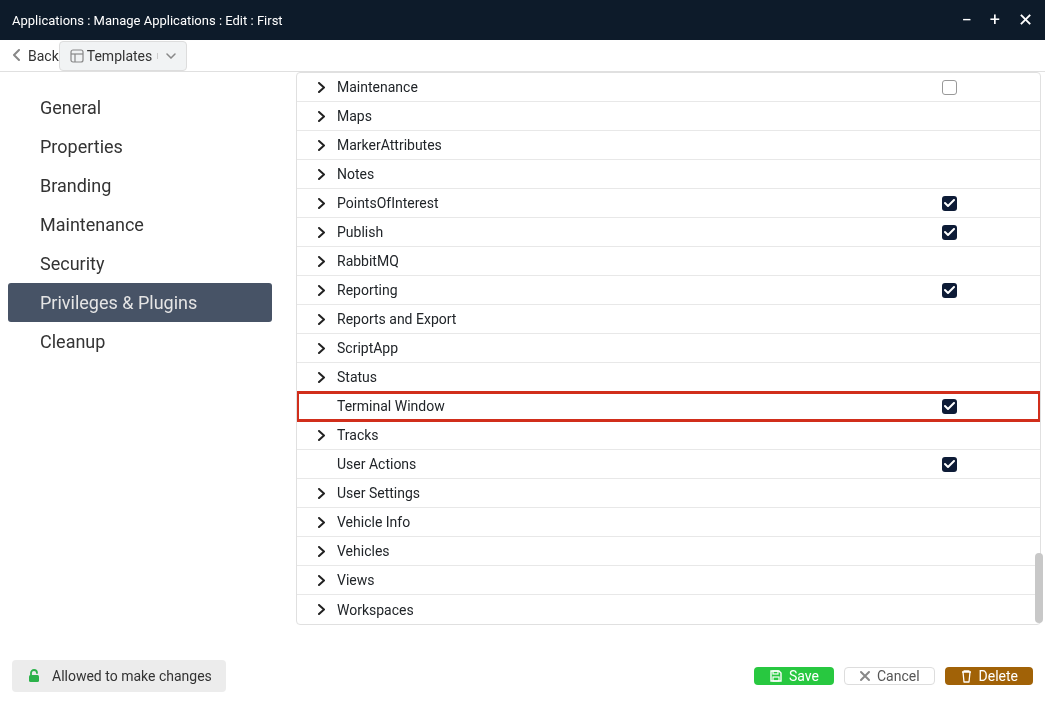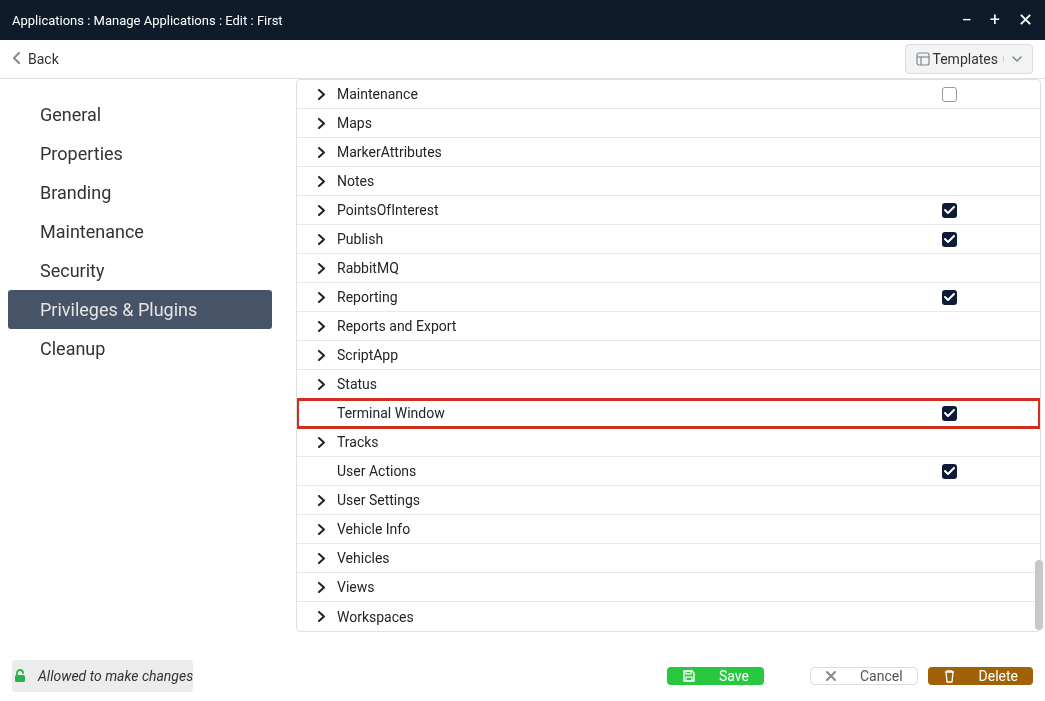--- a/index.html
+++ b/index.html
@@ -19,26 +19,25 @@
       height: 40px;
       display: flex;
       align-items: center;
       padding: 0 12px;
       font-size: 13px;
     }
     .titlebar-text { flex: 1; }
     .titlebar-icons { display: flex; gap: 18px; align-items: center; }
     .titlebar-icon { color: #fff; cursor: pointer; font-size: 18px; line-height: 1; }
     .subheader {
-      height: 39px;
+      height: 32px;
       display: flex;
       align-items: center;
       padding: 0 12px;
       border-bottom: 1px solid #e0e0e0;
-      justify-content: space-between;
     }
     .back-btn {
       display: flex; align-items: center; gap: 6px; cursor: pointer;
       color: #333; font-size: 14px;
     }
     .templates-btn {
       display: flex; align-items: center; gap: 3px;
       background: #f1f3f4; border: 1px solid #ddd; border-radius: 4px;
       padding: 6px 10px; cursor: pointer; color: #333;
     }
@@ -127,34 +126,33 @@
       bottom: 0; left: 0; right: 0;
       height: 50px;
       display: flex;
       align-items: center;
       padding: 0 12px;
       justify-content: space-between;
     }
     .allowed-chip {
       background: #ececec;
       border-radius: 4px;
-      padding: 8px 0;
+      padding: 8px 14px;
       display: flex; align-items: center; gap: 10px;
       color: #333;
-      font-style: italic;
     }
     .lock-icon { color: #2bb24a; font-size: 15px; }
     .footer-actions { display: flex; gap: 10px; }
     .btn {
-      display: flex; align-items: center; gap: 23px;
+      display: flex; align-items: center; gap: 6px;
       padding: 0 14px; border-radius: 4px; cursor: pointer;
       font-size: 14px; border: 1px solid transparent;
     }
     .btn-save { background: #28c840; color: #fff; }
-    .btn-cancel { background: #fff; border:1px solid #ddd; color:#555;margin-left:36px; }
+    .btn-cancel { background: #fff; border:1px solid #ddd; color:#555; }
     .btn-delete { background: #a16207; color: #fff; }
     .chev { display:inline-block; transform: translateY(-1px); }
     svg { display:block; }
   </style>
 </head>
 <body>
 
 <div class="titlebar">
   <div class="titlebar-text">Applications : Manage Applications : Edit : First</div>
   <div class="titlebar-icons">

